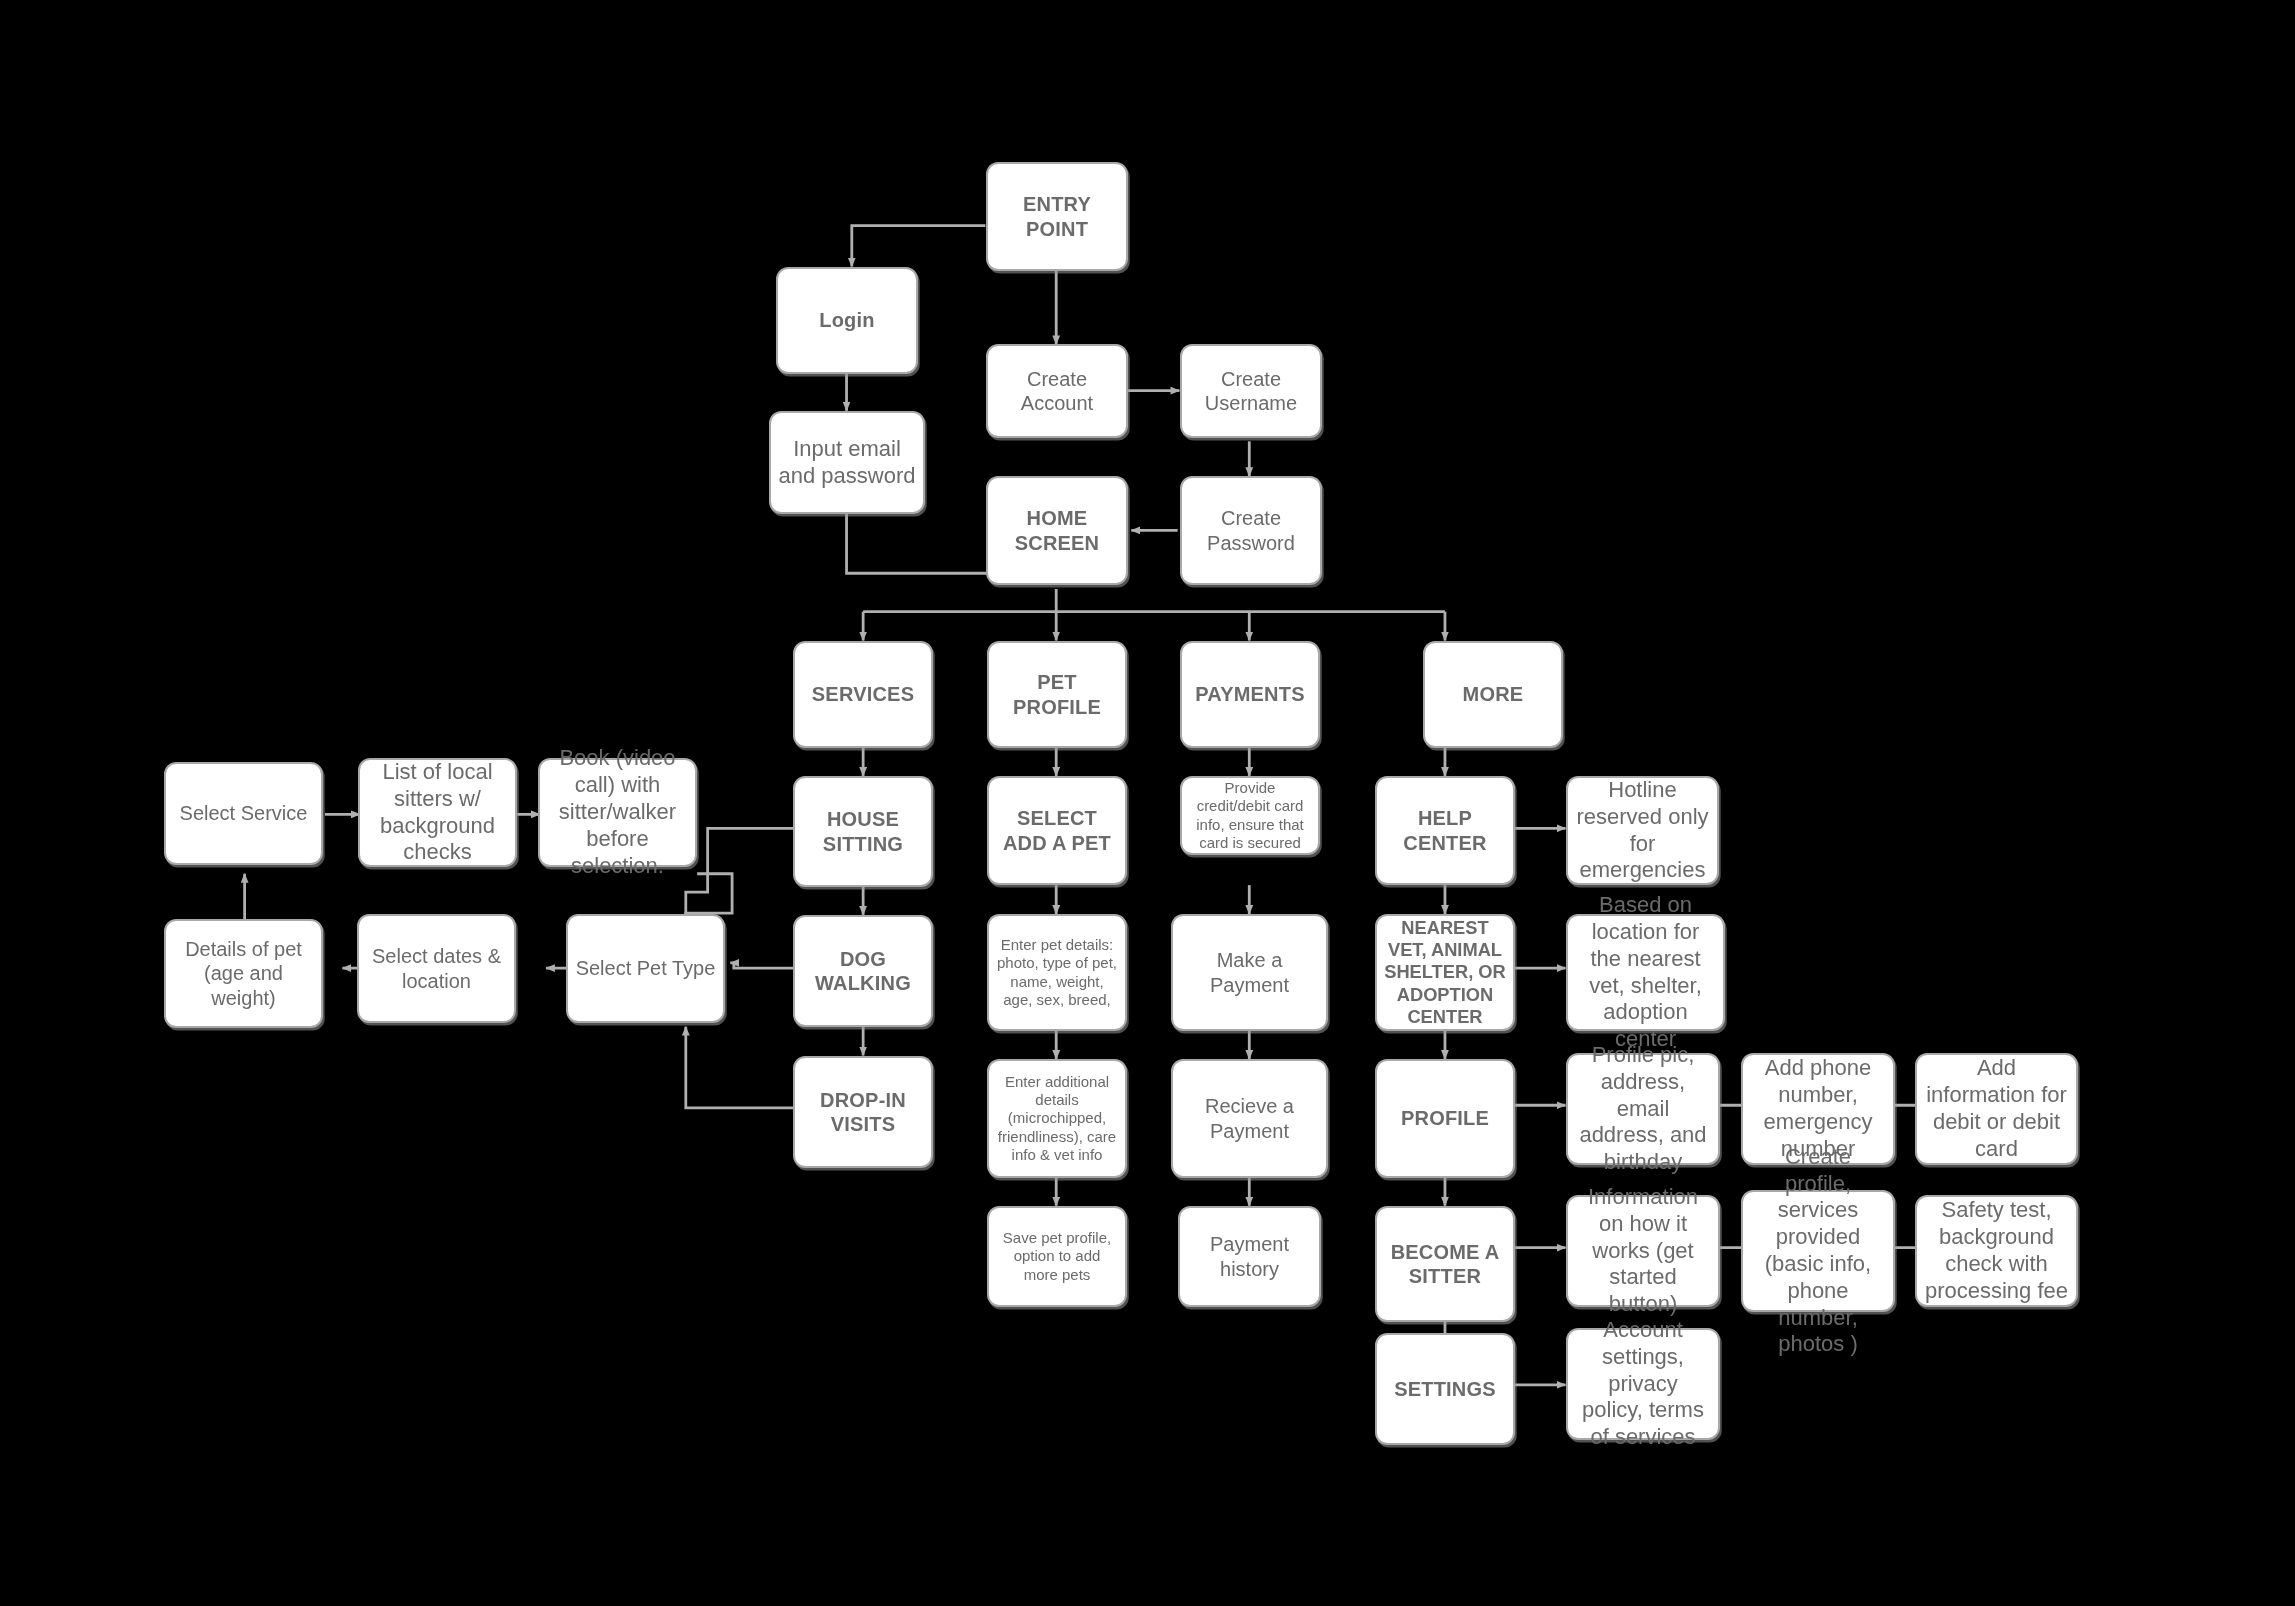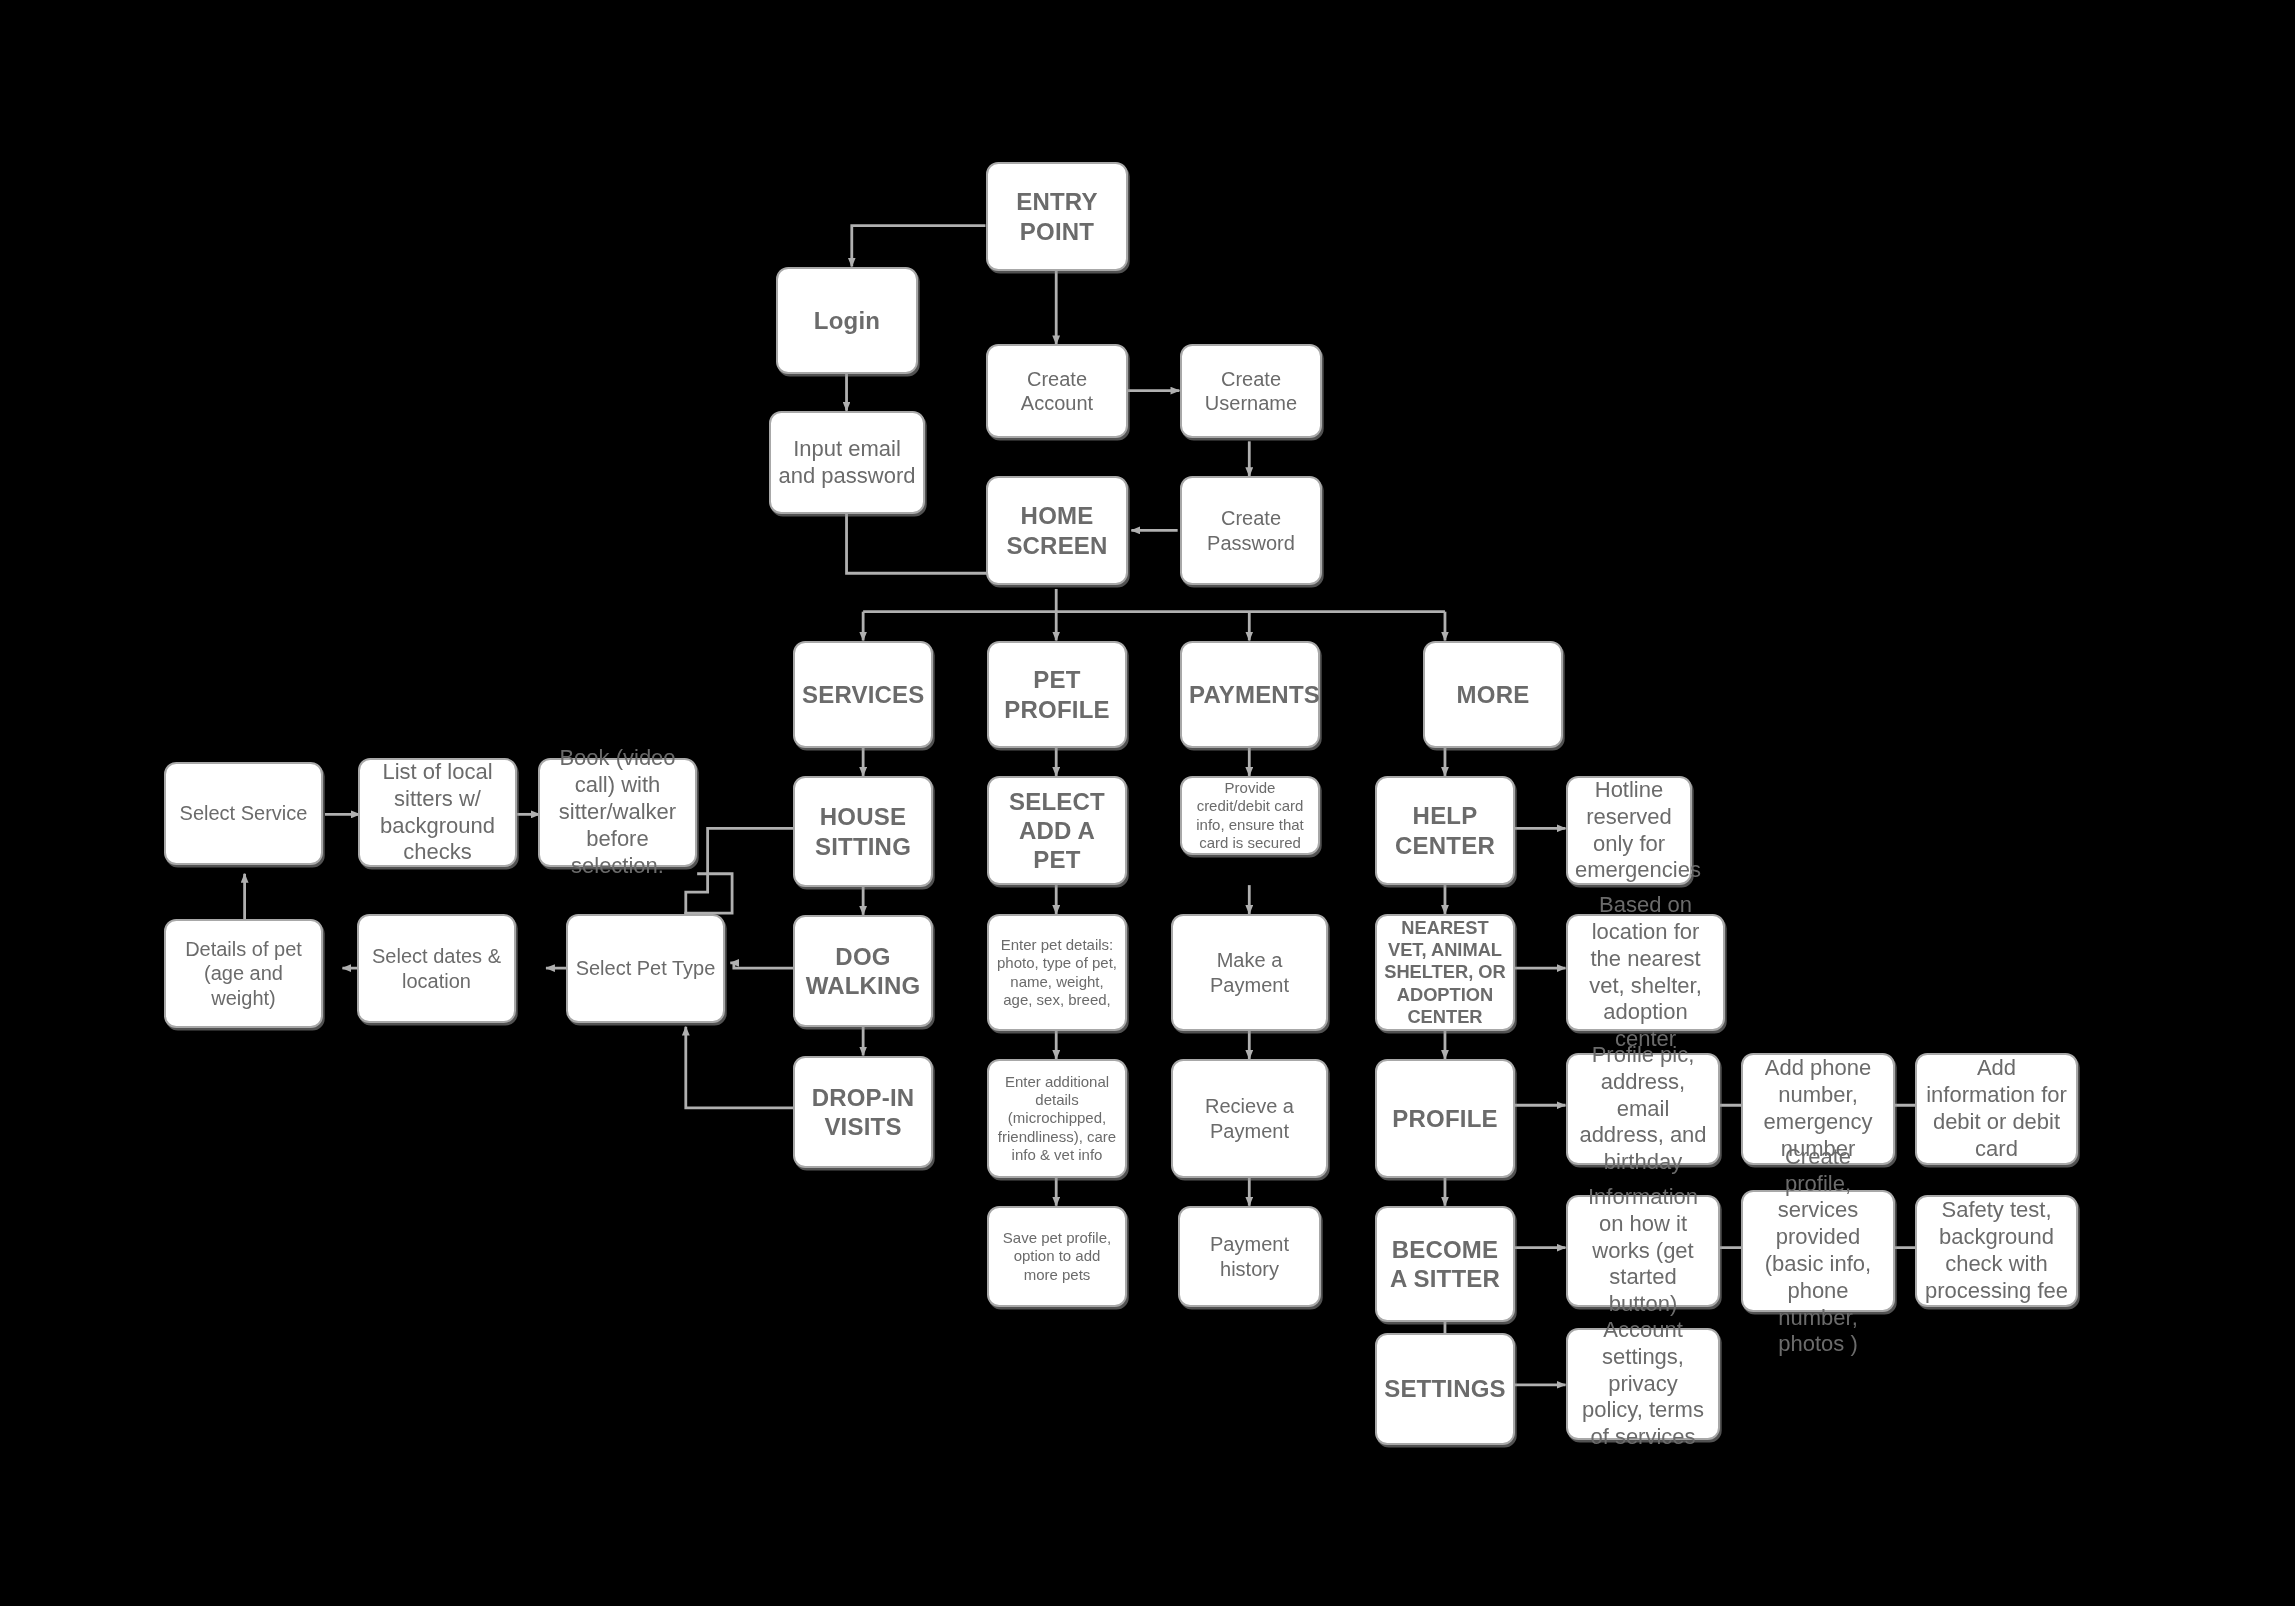--- a/index.html
+++ b/index.html
@@ -41,21 +41,21 @@
     padding: 5.2px 7px;
     box-shadow: 1.7px 2.6px 0 rgba(150,150,150,0.55);
     z-index: 2;
   }
   .node span {
     display: block;
     width: 100%;
   }
   .t-head {
     font-weight: bold;
-    font-size: 24px;
+    font-size: 20px;
     letter-spacing: 0.2px;
   }
   .t-head-sm {
     font-weight: bold;
     font-size: 18.3px;
   }
   .t-plain {
     font-size: 20px;
   }
   .t-small {
@@ -263,21 +263,21 @@
   </div>
 
   <div class="node" style="left:1178px;top:1206px;width:143px;height:101px;">
     <span class="t-plain">Payment history</span>
   </div>
 
   <div class="node" style="left:1375px;top:776px;width:140px;height:109px;">
     <span class="t-head">HELP CENTER</span>
   </div>
 
-  <div class="node" style="left:1566px;top:776px;width:126px;height:109px;">
+  <div class="node" style="left:1566px;top:776px;width:153px;height:109px;">
     <span class="t-small">Hotline reserved only for emergencies</span>
   </div>
 
   <div class="node" style="left:1375px;top:914px;width:140px;height:117px;">
     <span class="t-head-sm">NEAREST VET, ANIMAL SHELTER, OR ADOPTION CENTER</span>
   </div>
 
   <div class="node" style="left:1566px;top:914px;width:159px;height:117px;">
     <span class="t-small">Based on location for the nearest vet, shelter, adoption center</span>
   </div>

